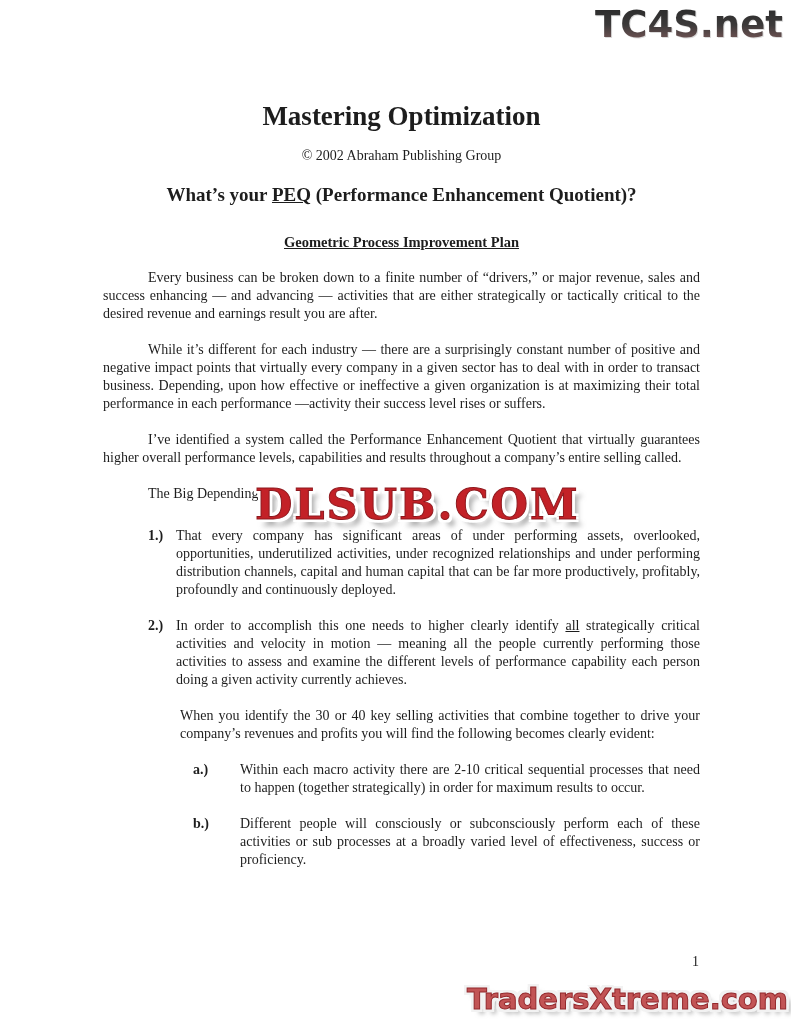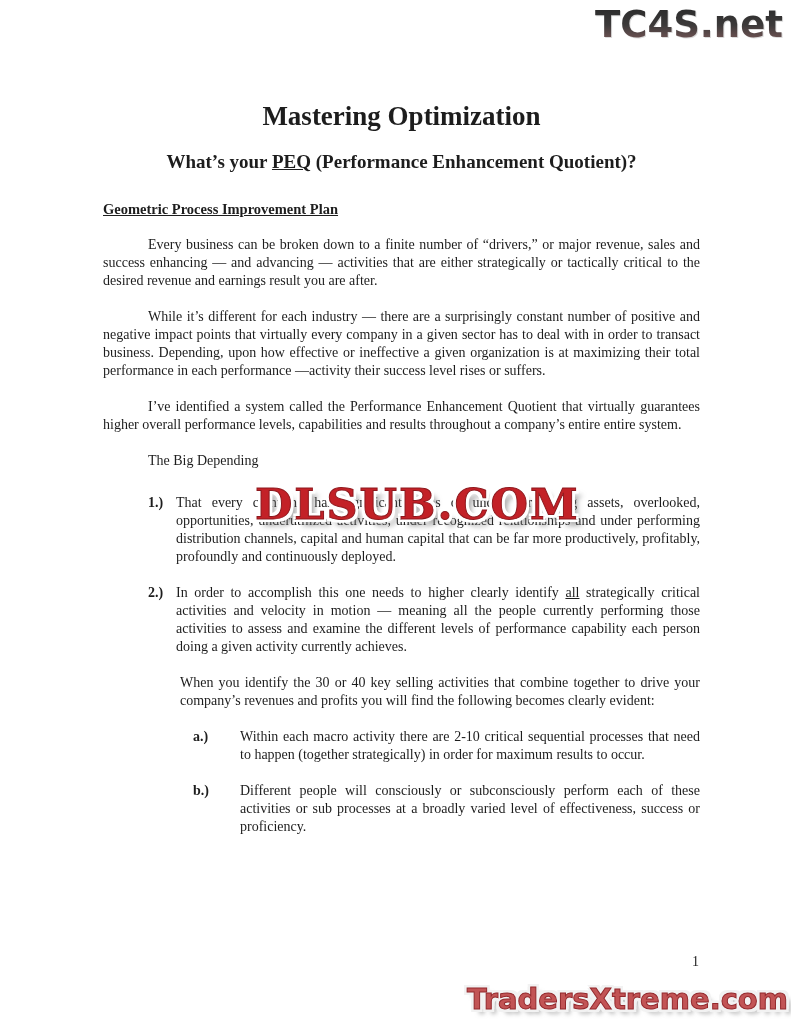--- a/index.html
+++ b/index.html
@@ -38,20 +38,21 @@
     line-height: 23px;
     font-weight: bold;
     text-align: center;
   }
   .section-heading {
     margin: 27px 0 0 0;
     font-size: 14.5px;
     line-height: 18px;
     font-weight: bold;
     text-decoration: underline;
+    text-align: center;
   }
   .u { text-decoration: underline; }
   .body-para {
     margin: 18px 0 0 0;
     font-size: 14px;
     line-height: 18px;
     text-align: justify;
     text-indent: 45px;
   }
   .foundation { margin-top: 18px; }
@@ -152,30 +153,31 @@
 <body>
 
 <div class="page">
 
   <div class="tc4s">TC4S.net</div>
 
   <div class="content">
 
     <h1 class="doc-title">Mastering Optimization</h1>
 
+    <div class="copyright">© 2002 Abraham Publishing Group</div>
 
     <h2 class="question"><span>What’s your </span><span class="u">PEQ</span><span> (Performance Enhancement Quotient)?</span></h2>
 
     <h3 class="section-heading">Geometric Process Improvement Plan</h3>
 
     <p class="body-para">Every business can be broken down to a finite number of “drivers,” or major revenue, sales and success enhancing — and advancing — activities that are either strategically or tactically critical to the desired revenue and earnings result you are after.</p>
 
     <p class="body-para">While it’s different for each industry — there are a surprisingly constant number of positive and negative impact points that virtually every company in a given sector has to deal with in order to transact business.  Depending, upon how effective or ineffective a given organization is at maximizing their total performance in each performance —activity their success level rises or suffers.</p>
 
-    <p class="body-para">I’ve identified a system called the Performance Enhancement Quotient that virtually guarantees higher overall performance levels, capabilities and results throughout a company’s entire entire system.</p>
+    <p class="body-para">I’ve identified a system called the Performance Enhancement Quotient that virtually guarantees higher overall performance levels, capabilities and results throughout a company’s entire selling called.</p>
 
     <p class="body-para foundation">The Big Depending</p>
 
     <div class="list-item first">
       <span class="num">1.)</span>
       <span class="item-text">That every company has significant areas of under performing assets, overlooked, opportunities, underutilized activities, under recognized relationships and under performing distribution channels, capital and human capital that can be far more productively, profitably, profoundly and continuously deployed.</span>
     </div>
 
     <div class="list-item">
       <span class="num">2.)</span>

